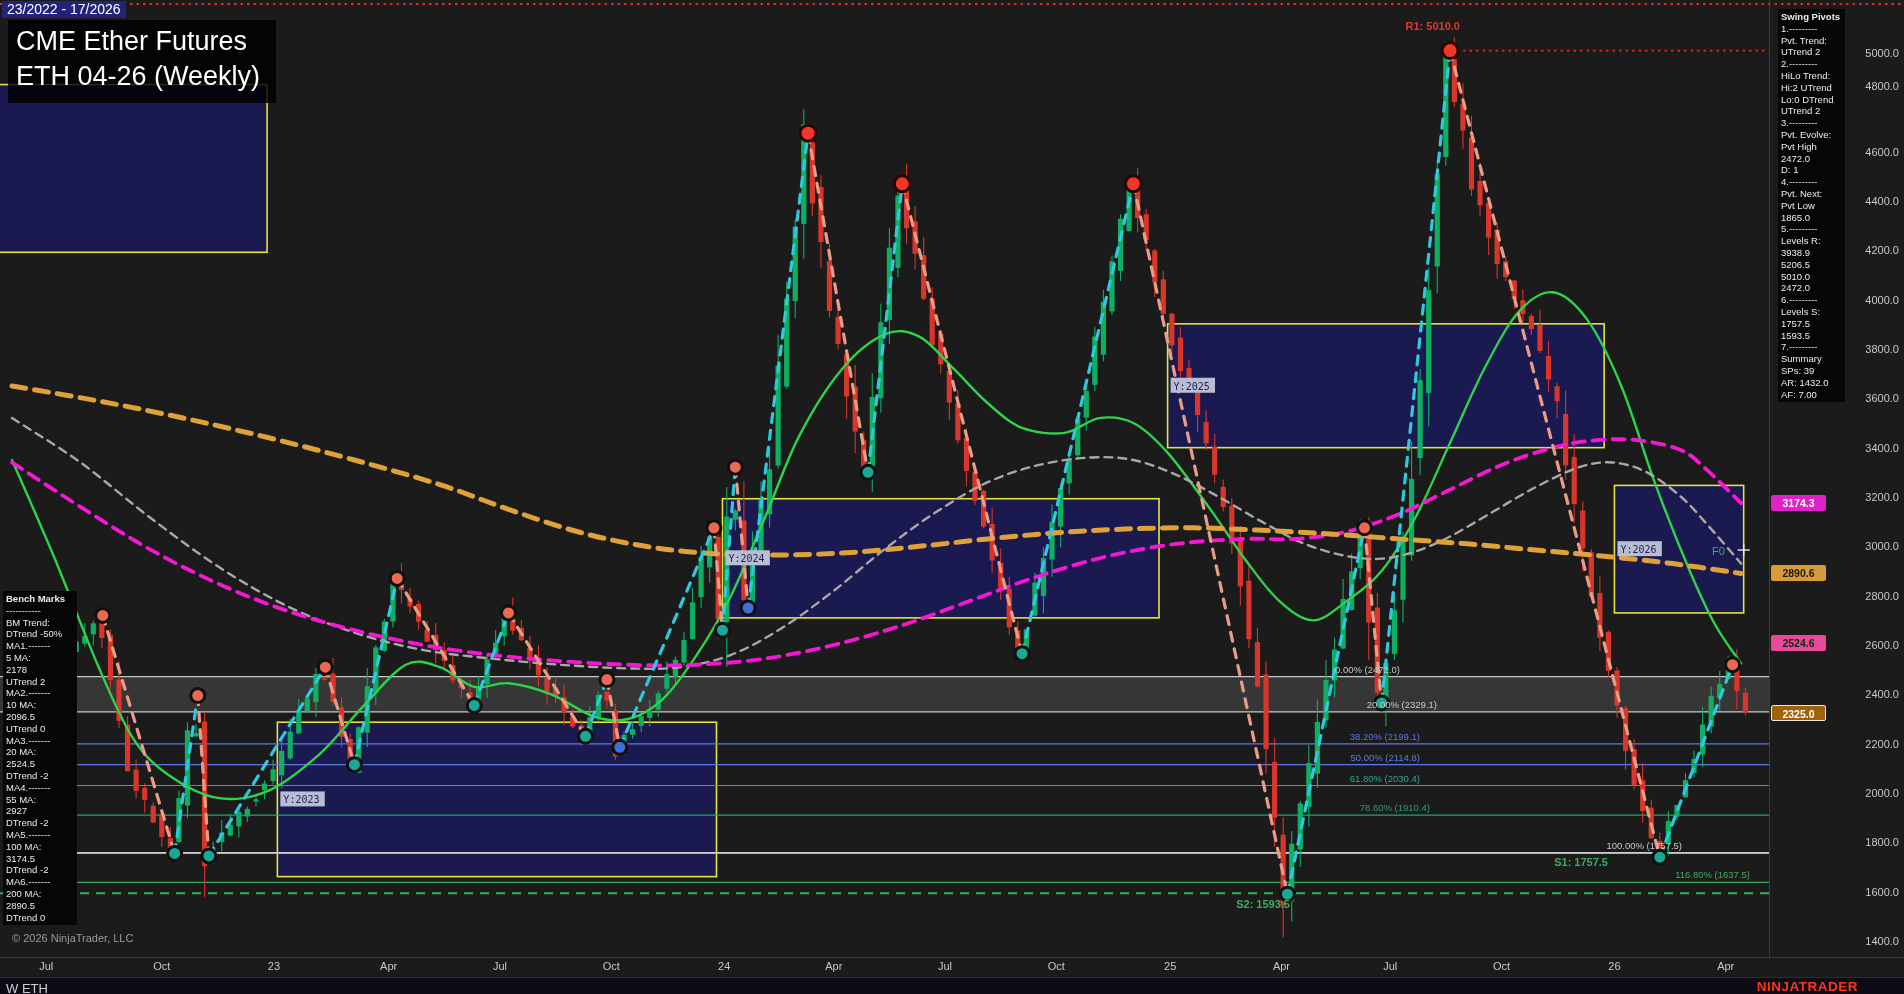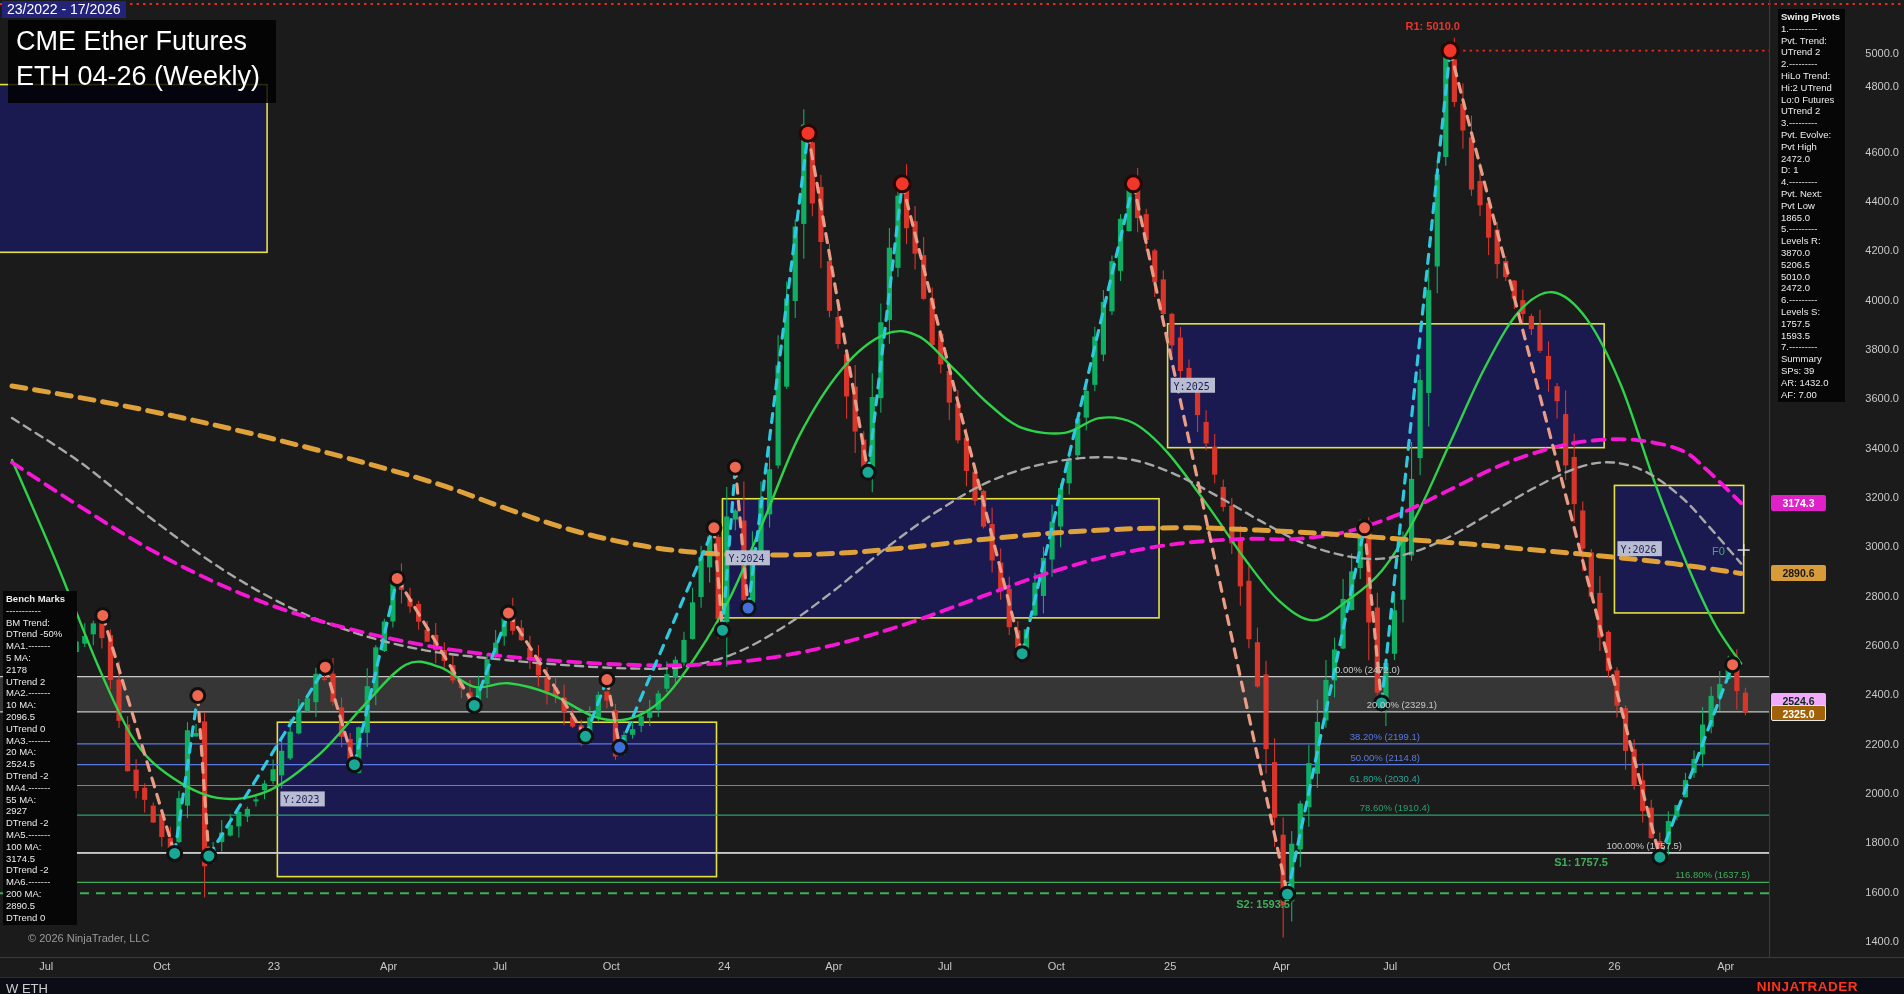--- a/index.html
+++ b/index.html
@@ -15,21 +15,21 @@
               line-height:11.8px;padding:2px 3px;}
   .side-panel .panel-head{font-weight:bold;}
   #bench-panel{left:3px;top:591px;width:68px;}
   #swing-panel{left:1778px;top:9px;width:61px;}
   .price-axis{position:absolute;left:1769px;top:0;width:135px;height:957px;}
   .tick{position:absolute;right:5px;color:#c8c8c8;font-size:11px;}
   .tag{position:absolute;left:2px;width:55px;height:16px;font-size:10.5px;font-weight:bold;
        text-align:center;line-height:16px;border-radius:2px;box-sizing:border-box;}
   .time-axis{position:absolute;left:0;top:957px;width:1769px;height:20px;}
   .tlabel{position:absolute;top:3px;color:#c8c8c8;font-size:11px;transform:translateX(-50%);}
-  .copyright{position:absolute;left:12px;top:932px;color:#9a9a9a;font-size:11px;margin-left:16px;}
+  .copyright{position:absolute;left:12px;top:932px;color:#9a9a9a;font-size:11px;}
   .bottom-bar{position:absolute;left:0;top:977px;width:1904px;height:17px;background:#0c0c16;
               border-top:1px solid #2a2a3a;}
   .instrument-tab{position:absolute;left:6px;top:3px;color:#cfcfcf;font-size:13px;}
   .brand{position:absolute;right:46px;top:1px;color:#ff3519;font-weight:bold;font-size:13.5px;
          letter-spacing:0.5px;}
 </style>
 </head>
 <body>
 
 <div class="screen">
@@ -587,34 +587,34 @@
       <div>DTrend 0</div>
     </div>
   <div class="side-panel" id="swing-panel">
       <div class="panel-head">Swing Pivots</div>
       <div>1.---------</div>
       <div>Pvt. Trend:</div>
       <div>UTrend 2</div>
       <div>2.---------</div>
       <div>HiLo Trend:</div>
       <div>Hi:2 UTrend</div>
-      <div>Lo:0 Futures</div>
+      <div>Lo:0 DTrend</div>
       <div>UTrend 2</div>
       <div>3.---------</div>
       <div>Pvt. Evolve:</div>
       <div>Pvt High</div>
       <div>2472.0</div>
       <div>D: 1</div>
       <div>4.---------</div>
       <div>Pvt. Next:</div>
       <div>Pvt Low</div>
       <div>1865.0</div>
       <div>5.---------</div>
       <div>Levels R:</div>
-      <div>3870.0</div>
+      <div>3938.9</div>
       <div>5206.5</div>
       <div>5010.0</div>
       <div>2472.0</div>
       <div>6.---------</div>
       <div>Levels S:</div>
       <div>1757.5</div>
       <div>1593.5</div>
       <div>7.---------</div>
       <div>Summary</div>
       <div>SPs: 39</div>
@@ -637,21 +637,21 @@
       <span class="tick" style="top: 589.667px;">2800.0</span>
       <span class="tick" style="top: 639px;">2600.0</span>
       <span class="tick" style="top: 688.333px;">2400.0</span>
       <span class="tick" style="top: 737.667px;">2200.0</span>
       <span class="tick" style="top: 787px;">2000.0</span>
       <span class="tick" style="top: 836.333px;">1800.0</span>
       <span class="tick" style="top: 885.667px;">1600.0</span>
       <span class="tick" style="top: 935px;">1400.0</span>
       <span class="tag" style="top: 495.339px; background: rgb(224, 32, 200); color: rgb(255, 255, 255);">3174.3</span>
       <span class="tag" style="top: 565.319px; background: rgb(215, 155, 58); color: rgb(26, 26, 26);">2890.6</span>
-      <span class="tag" style="top: 693px; background: #f0abfc; color: rgb(10, 42, 20);">2524.6</span>
+      <span class="tag" style="top: 635px; background: #ec4899; color: rgb(10, 42, 20);">2524.6</span>
       <span class="tag" style="top: 704.833px; background: #a16207; color: rgb(255, 255, 255); border: 1px solid rgb(232, 232, 232);">2325.0</span>
     </div>
   <div class="time-axis" id="time-axis">
       <span class="tlabel" style="left: 46.24px;">Jul</span>
       <span class="tlabel" style="left: 161.8px;">Oct</span>
       <span class="tlabel" style="left: 273.936px;">23</span>
       <span class="tlabel" style="left: 388.64px;">Apr</span>
       <span class="tlabel" style="left: 499.92px;">Jul</span>
       <span class="tlabel" style="left: 611.2px;">Oct</span>
       <span class="tlabel" style="left: 724.192px;">24</span>

